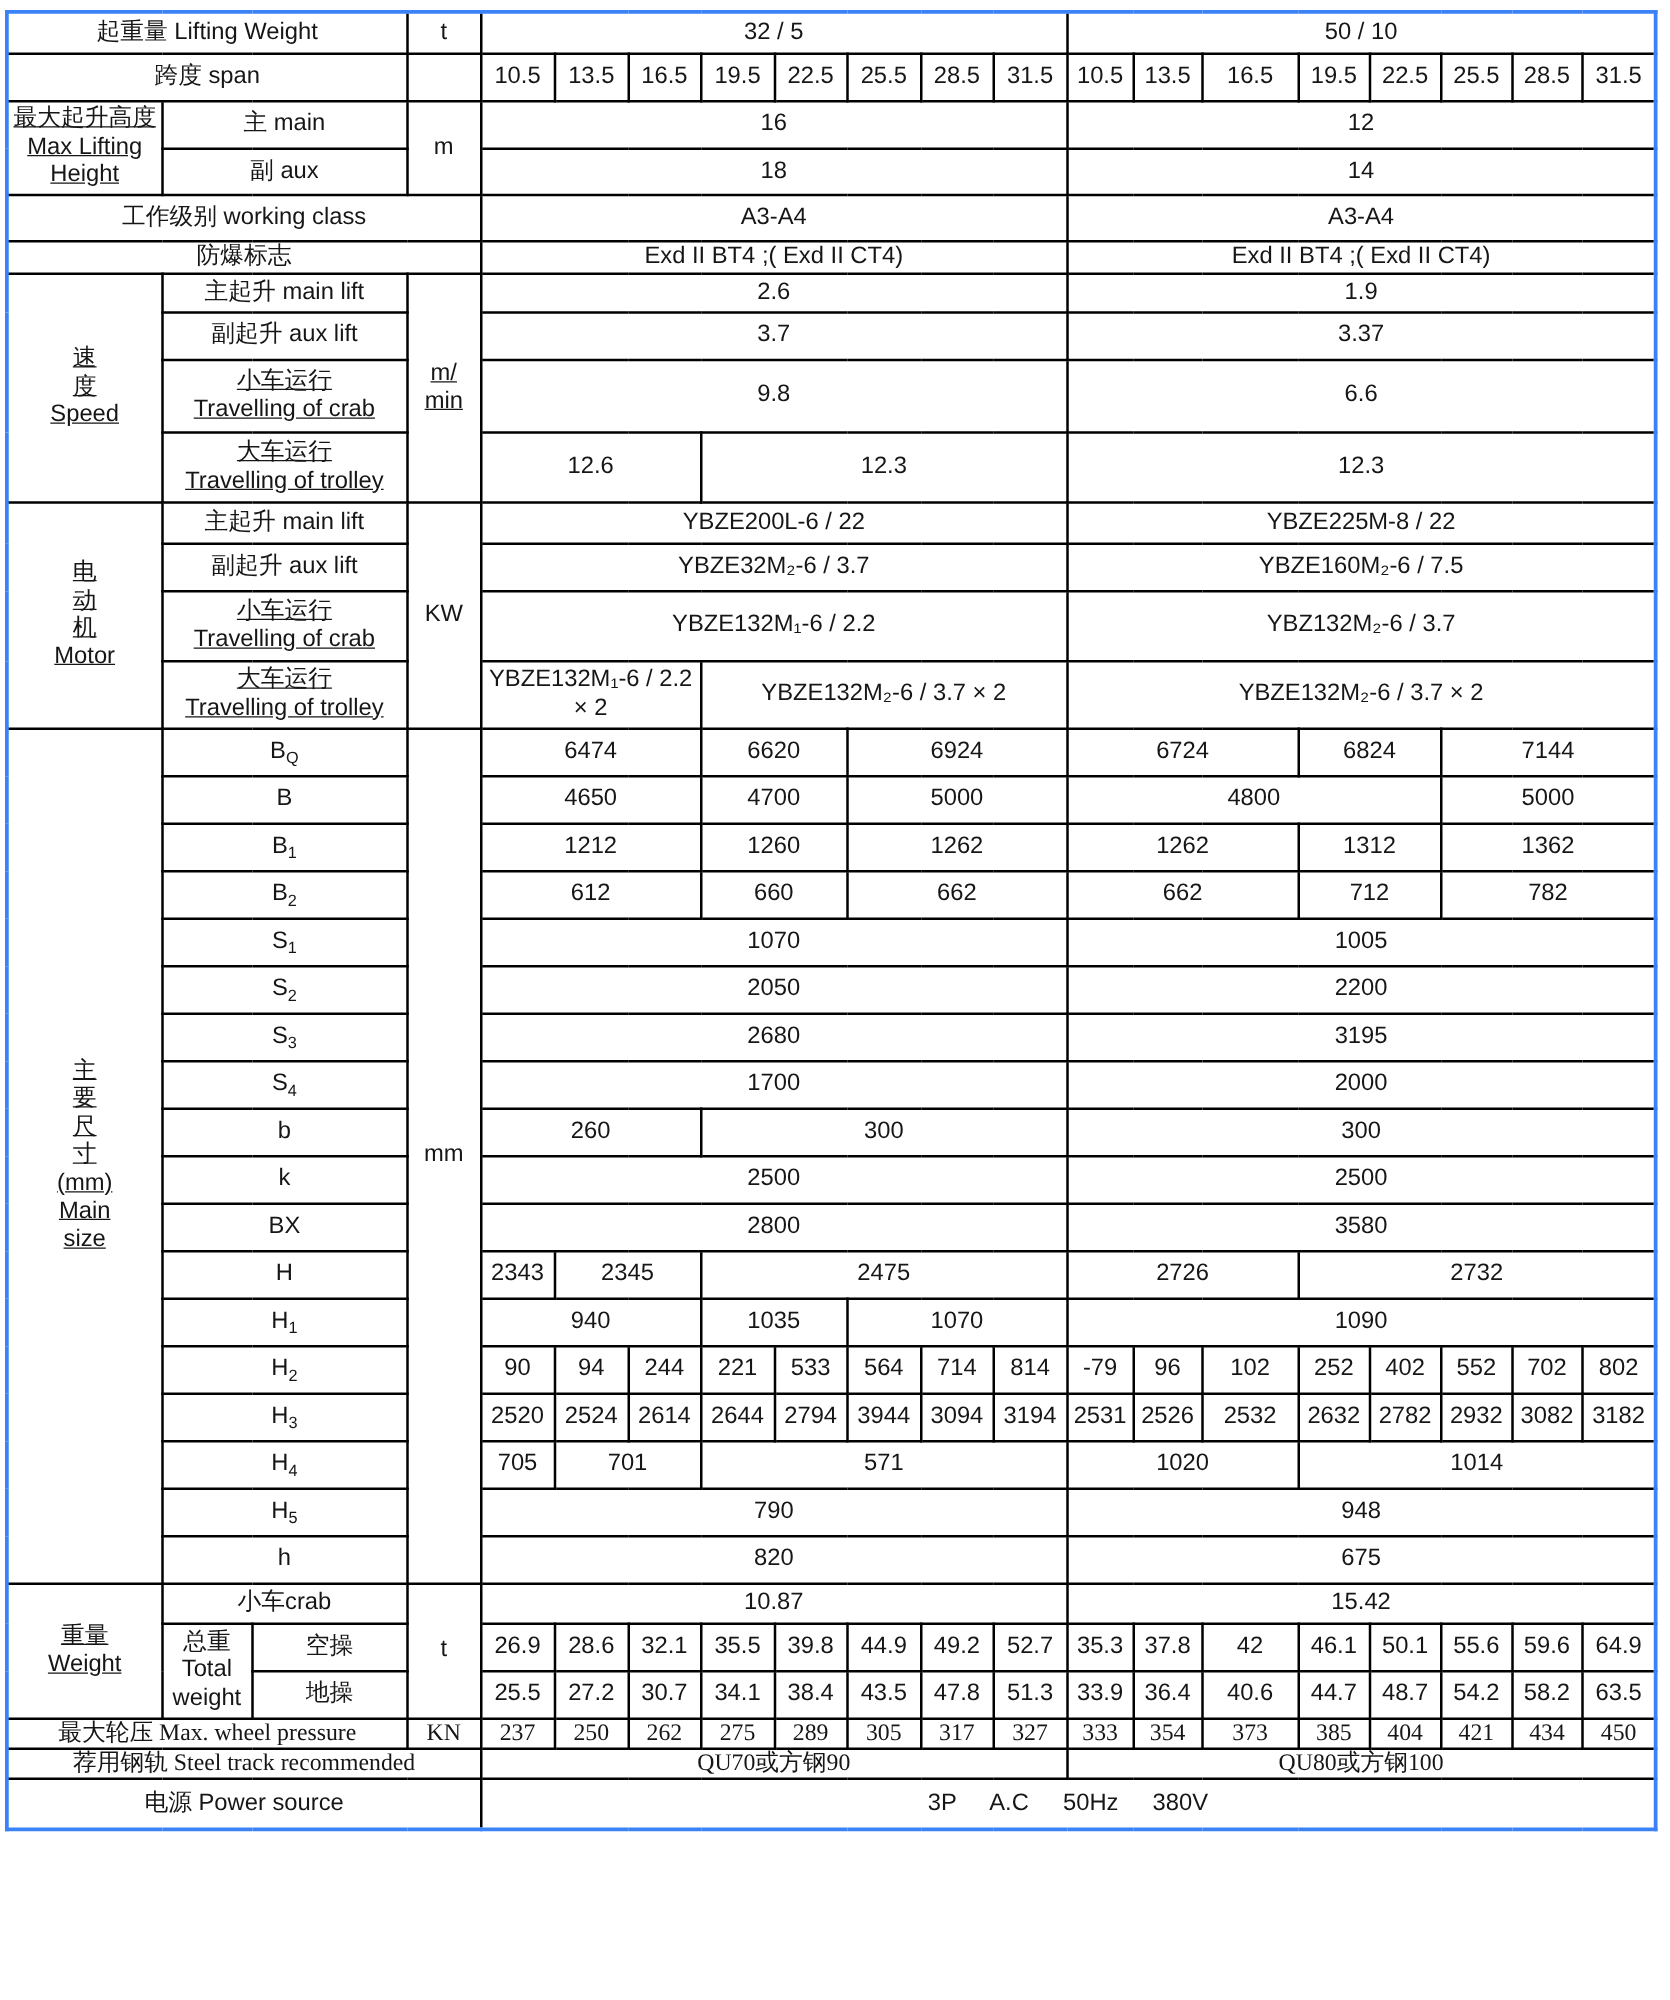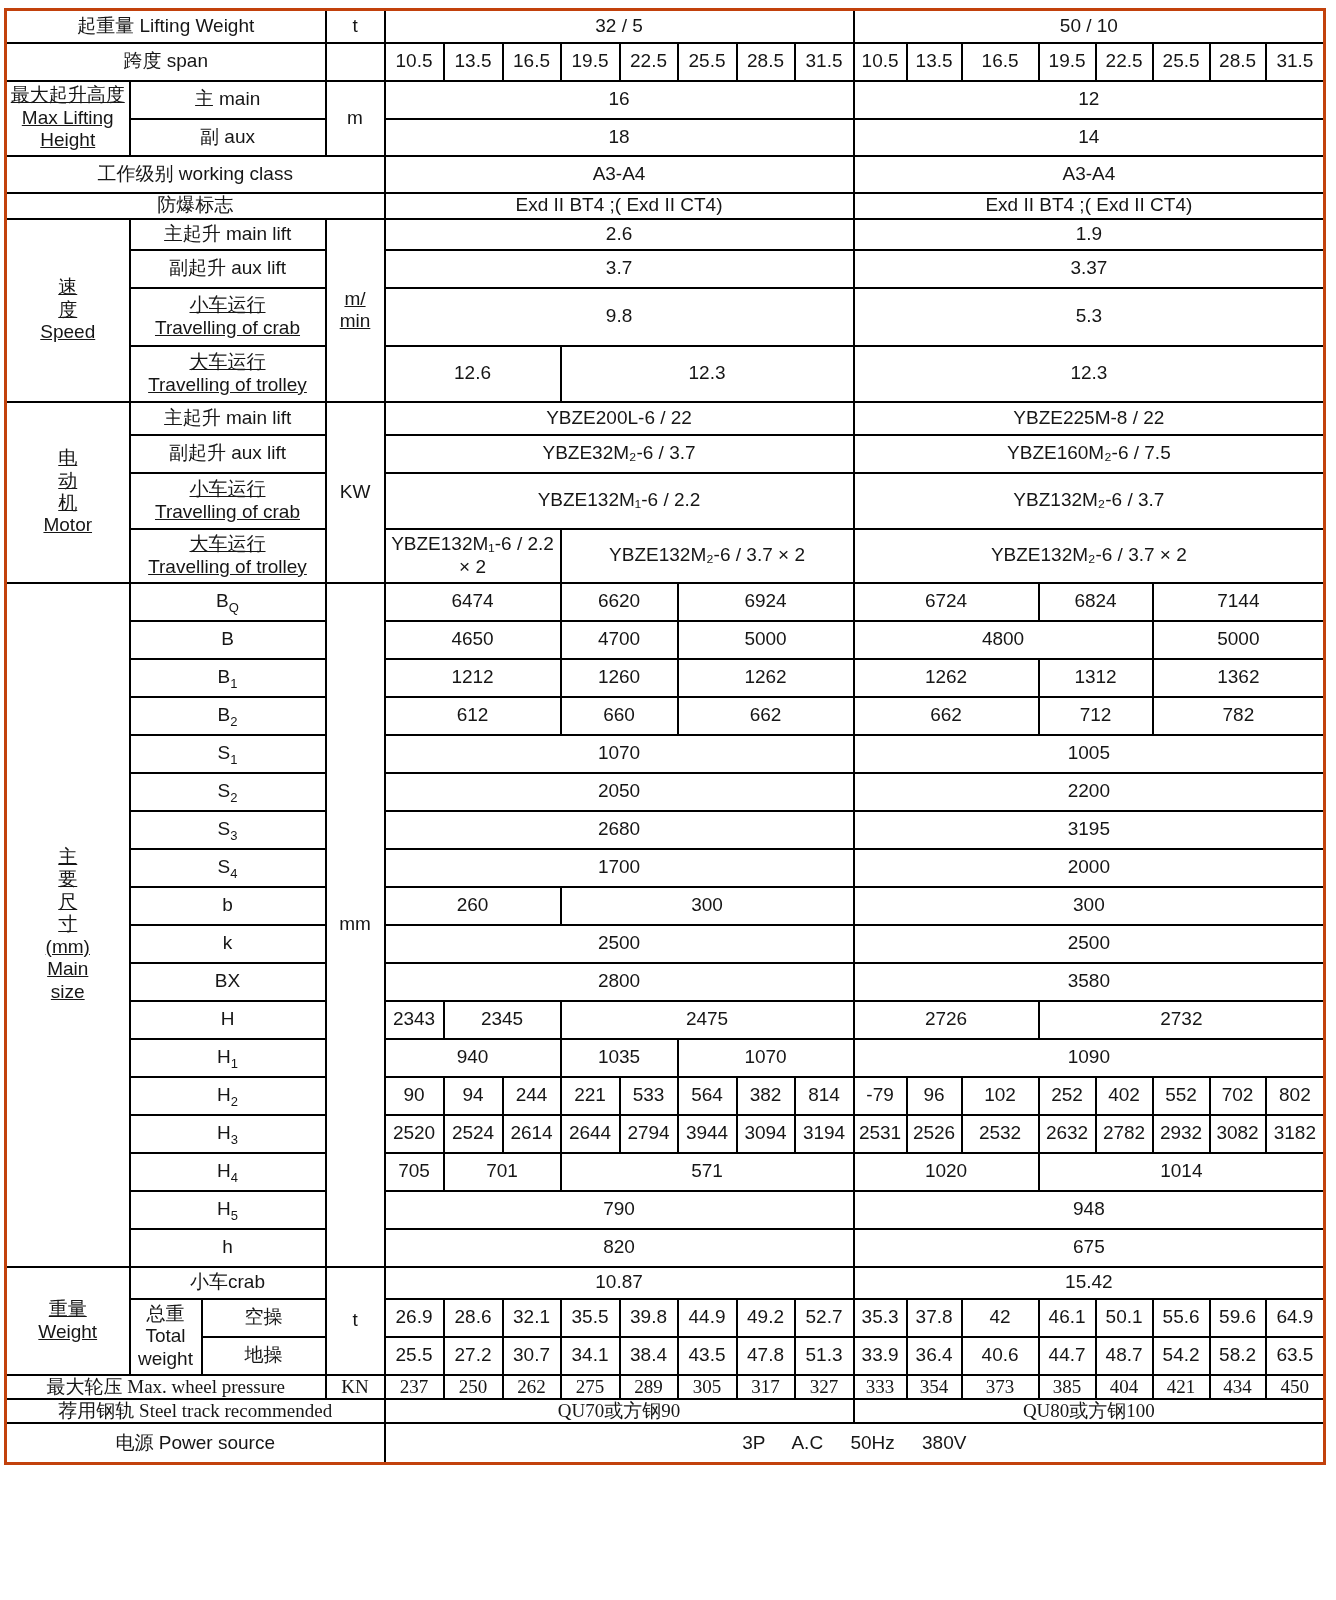--- a/index.html
+++ b/index.html
@@ -1,18 +1,18 @@
 <!DOCTYPE html>
 <html><head>
 <meta charset="utf-8">
 <style>
   html,body{margin:0;padding:0;background:#ffffff;}
   body{width:1336px;height:1600px;font-family:"Liberation Sans","DejaVu Sans",sans-serif;color:#161616;}
   .sheet{padding:8px 0 0 4px;}
-  table.spec{border-collapse:collapse;table-layout:fixed;width:1318px;border:3px solid #c2410c;}
+  table.spec{border-collapse:collapse;table-layout:fixed;width:1318px;border:3px solid #3b82f6;}
   table.spec td{border:2px solid #000;text-align:center;vertical-align:middle;padding:0 1px;font-size:19px;line-height:1.18;overflow:hidden;word-break:break-word;}
   tr{height:38px;}
   tr.rh30{height:31px;} tr.rh33{height:33px;} tr.rh37{height:37px;margin-top:20px;} tr.rh42{height:26px;}
   tr.rh56{height:56px;} tr.rh58{height:58px;} tr.rh54{height:54px;}
   tr.rh32{height:32px;} tr.rh36{height:24px;font-family:Liberation Serif, serif;} tr.rh39{height:40px;}
   td sub{font-size:13px;line-height:0;}
   td .ln{display:block;text-decoration:underline;}
   .power-val{word-spacing:22px;margin-left:48px;}
 </style>
 </head>
@@ -119,21 +119,21 @@
   <td colspan="2">副起升 aux lift</td>
   <td colspan="8">3.7</td>
   <td colspan="8">3.37</td>
 </tr>
 <tr class="rh58">
   <td colspan="2">
     <span class="ln">小车运行</span>
     <span class="ln">Travelling of crab</span>
   </td>
   <td colspan="8">9.8</td>
-  <td colspan="8">5.3</td>
+  <td colspan="8">6.6</td>
 </tr>
 <tr class="rh56">
   <td colspan="2">
     <span class="ln">大车运行</span>
     <span class="ln">Travelling of trolley</span>
   </td>
   <td colspan="3">12.6</td>
   <td colspan="5">12.3</td>
   <td colspan="8">12.3</td>
 </tr>
@@ -270,21 +270,21 @@
   <td colspan="8">1090</td>
 </tr>
 <tr>
   <td colspan="2"><span>H</span><sub>2</sub></td>
   <td>90</td>
   <td>94</td>
   <td>244</td>
   <td>221</td>
   <td>533</td>
   <td>564</td>
-  <td>382</td>
+  <td>714</td>
   <td>814</td>
   <td>-79</td>
   <td>96</td>
   <td>102</td>
   <td>252</td>
   <td>402</td>
   <td>552</td>
   <td>702</td>
   <td>802</td>
 </tr>

